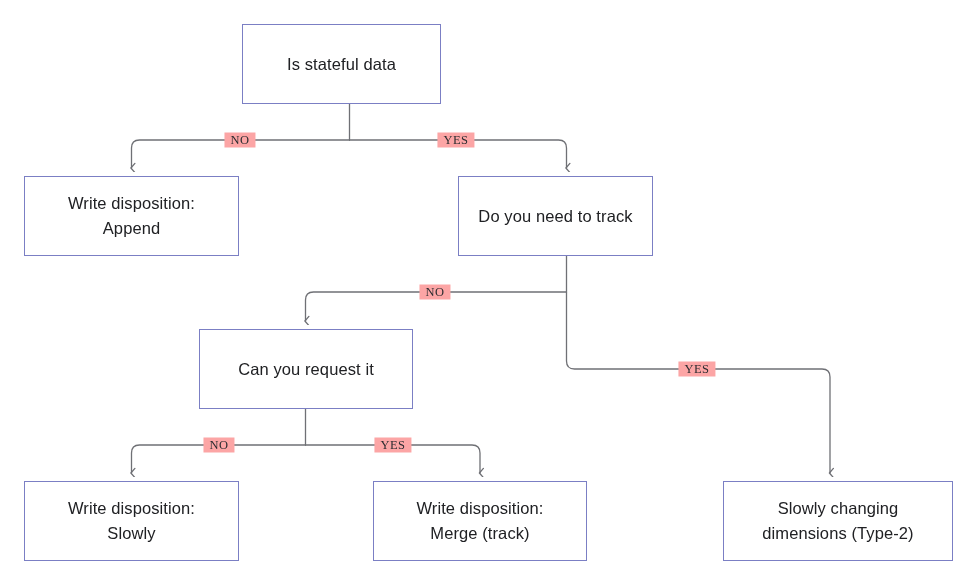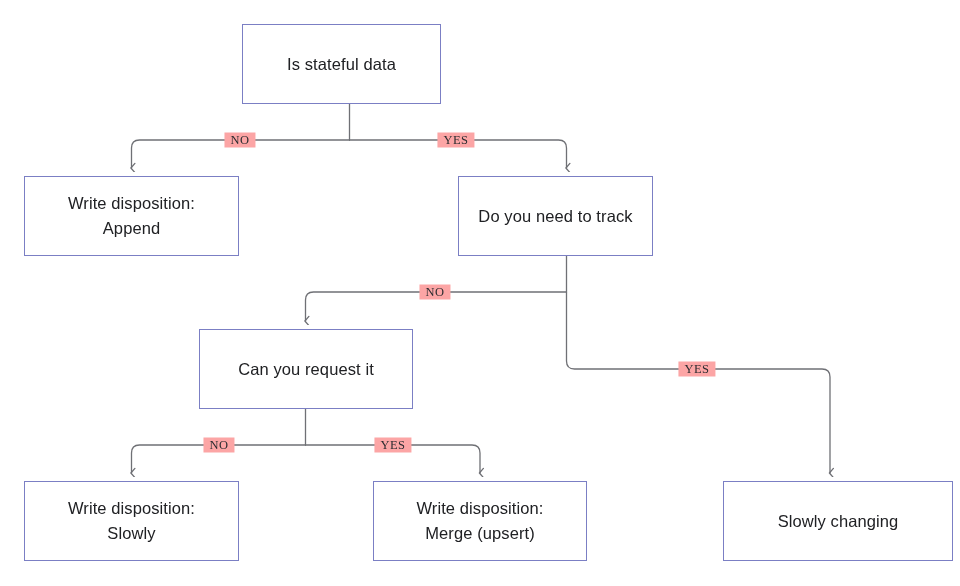--- a/index.html
+++ b/index.html
@@ -118,25 +118,26 @@
 
   <div class="node" style="left:24px; top:481px; width:215px; height:80px;">
     <span class="line">Write disposition:</span>
     <span class="line">
       <b>Slowly</b>
     </span>
   </div>
 
   <div class="node" style="left:373px; top:481px; width:214px; height:80px;">
     <span class="line">Write disposition:</span>
-    <span class="line"><b>Merge</b><span> (upsert)</span></span>
+    <span class="line"><b>Merge</b><span> (track)</span></span>
   </div>
 
   <div class="node" style="left:723px; top:481px; width:230px; height:80px;">
     <span class="line">Slowly changing</span>
+    <span class="line">dimensions (Type-2)</span>
   </div>
 
   <span class="edge-label" style="left:240px; top:140px;">NO</span>
   <span class="edge-label" style="left:456px; top:140px;">YES</span>
   <span class="edge-label" style="left:435px; top:292px;">NO</span>
   <span class="edge-label" style="left:697px; top:369px;">YES</span>
   <span class="edge-label" style="left:219px; top:445px;">NO</span>
   <span class="edge-label" style="left:393px; top:445px;">YES</span>
 
 </div>

